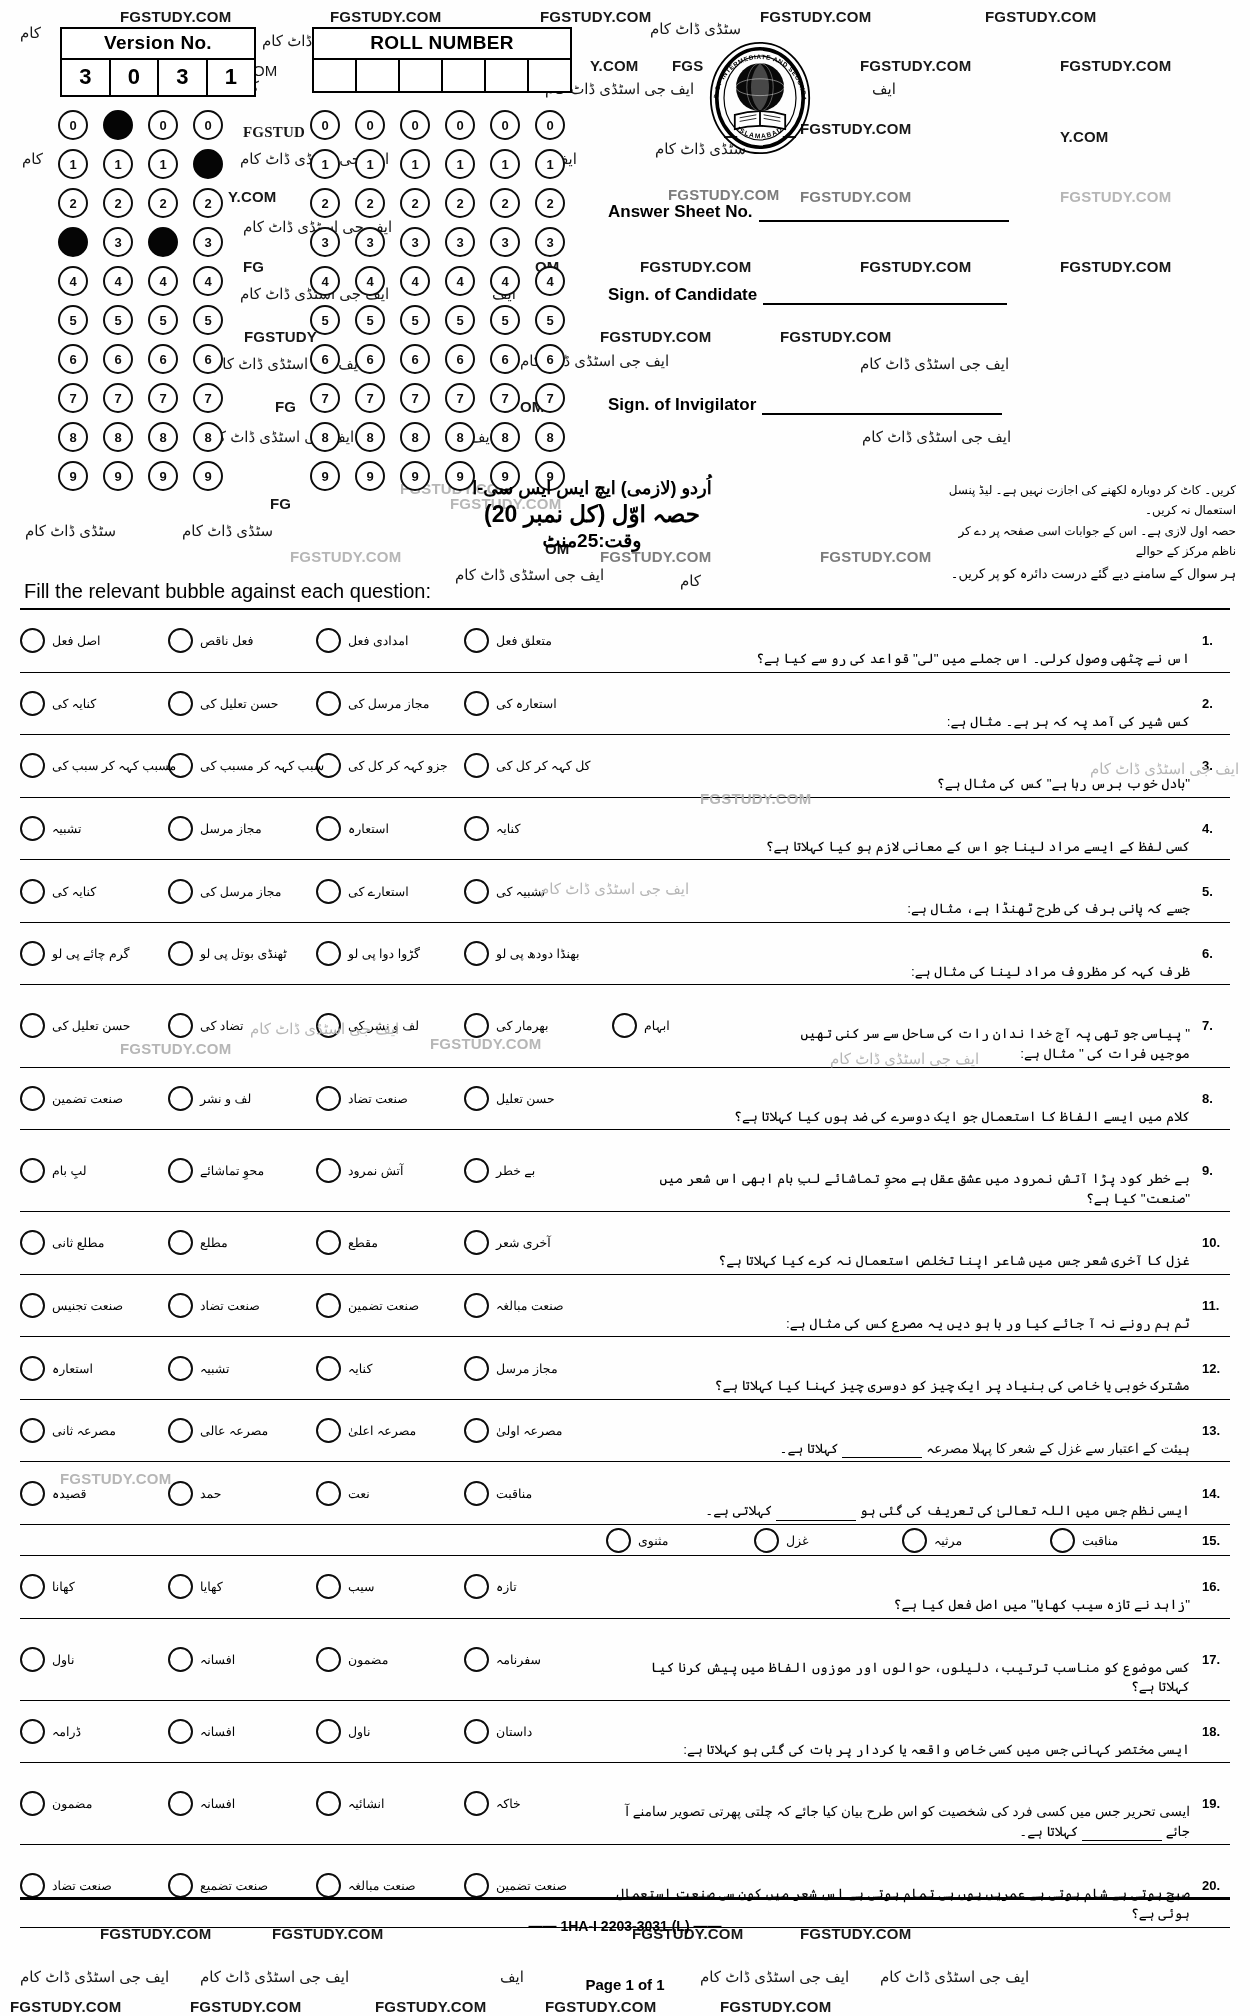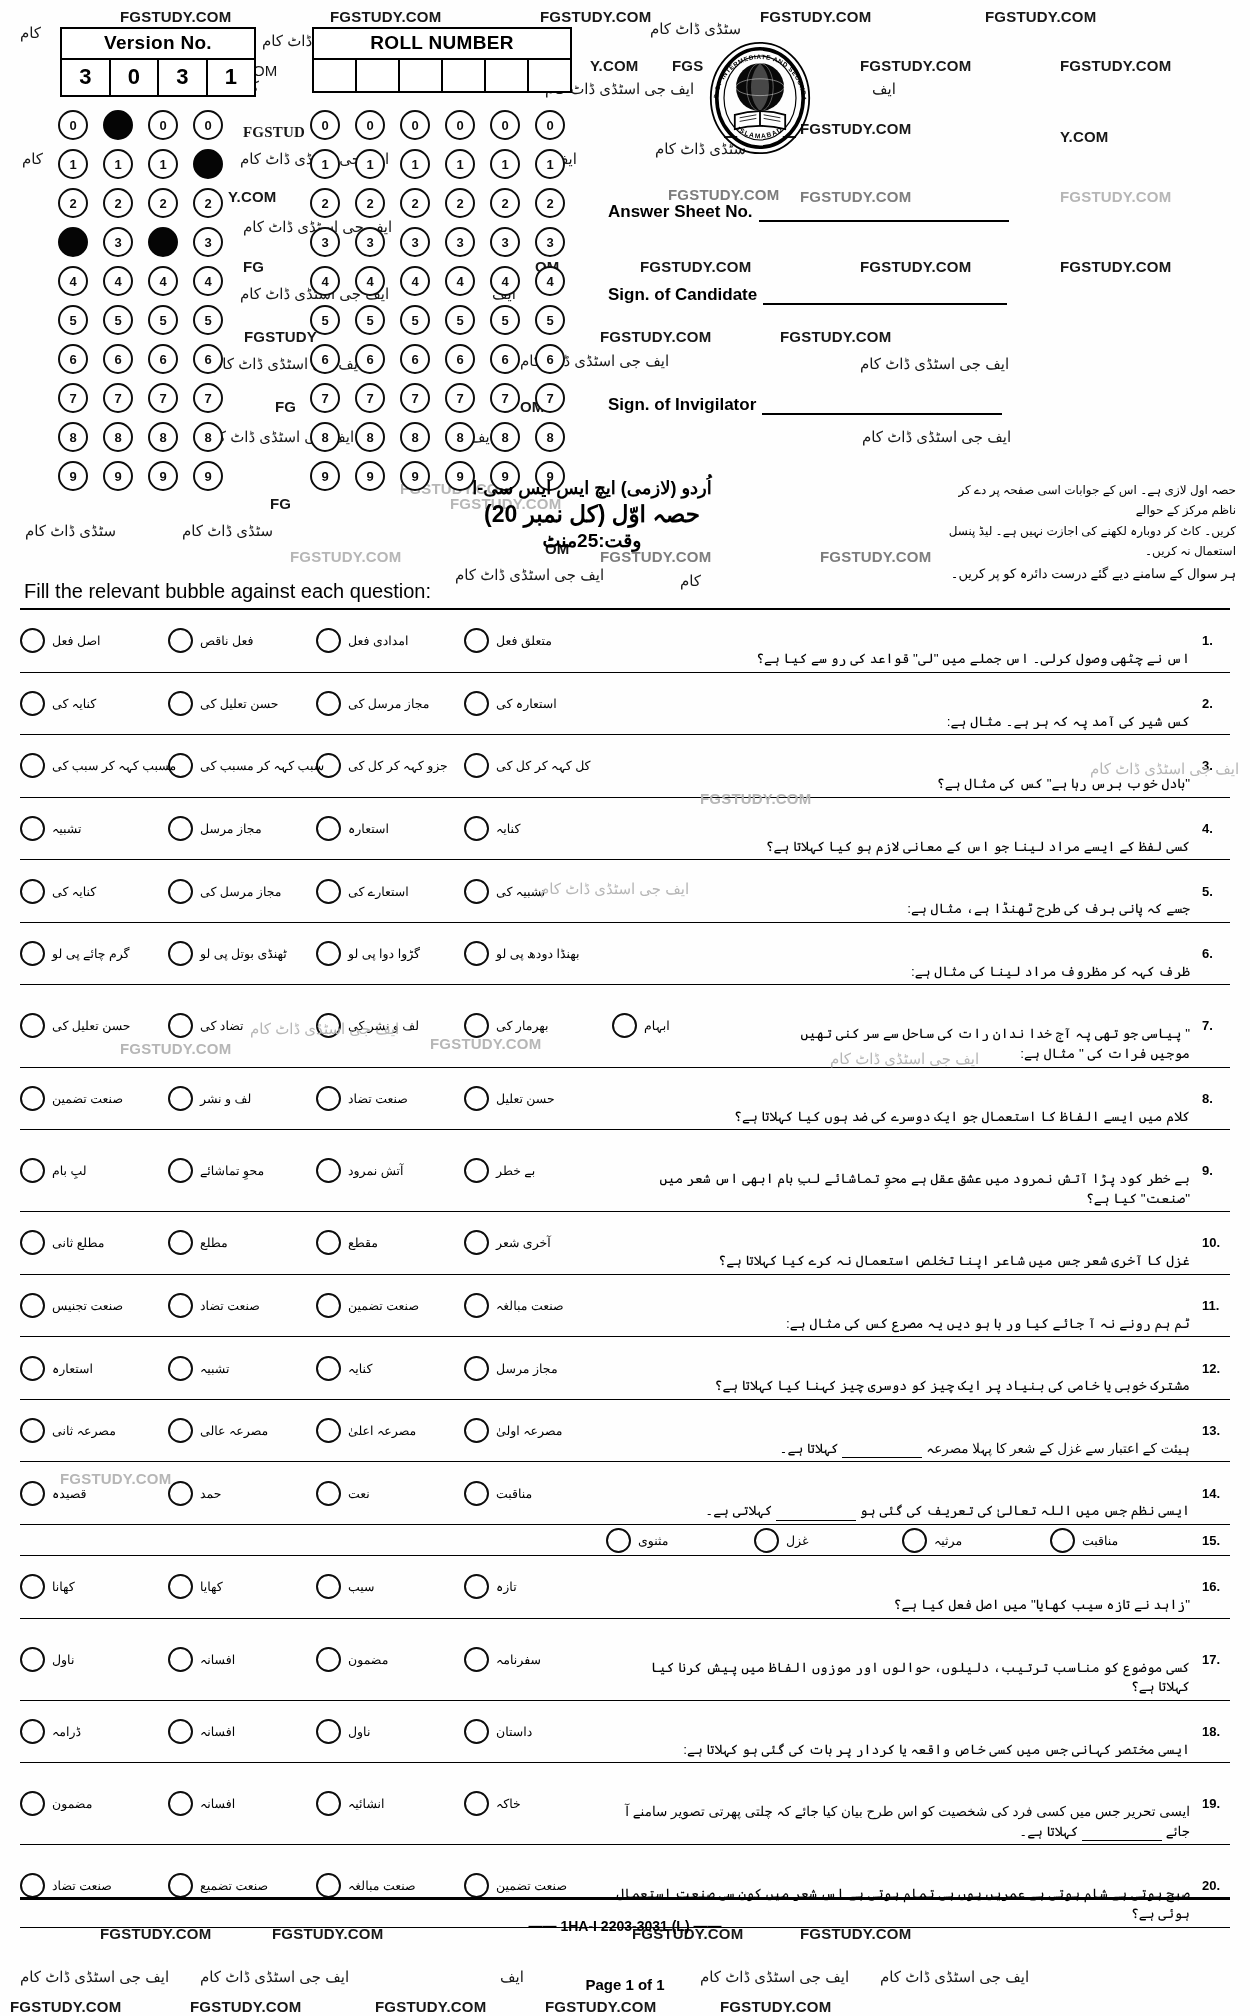--- a/index.html
+++ b/index.html
@@ -393,22 +393,22 @@
   </div>
 
 
   <div id="paper-title">
     <div class="t1">اُردو (لازمی) ایچ ایس ایس سی-ا</div>
     <div class="t2">حصہ اوّل (کل نمبر 20)</div>
     <div class="t3">وقت:25منٹ</div>
   </div>
 
   <div id="urdu-instructions">
+    <div>کریں۔ کاٹ کر دوبارہ لکھنے کی اجازت نہیں ہے۔ لیڈ پنسل استعمال نہ کریں۔</div>
     <div>حصہ اول لازی ہے۔ اس کے جوابات اسی صفحہ پر دے کر ناظم مرکز کے حوالے</div>
-    <div>کریں۔ کاٹ کر دوبارہ لکھنے کی اجازت نہیں ہے۔ لیڈ پنسل استعمال نہ کریں۔</div>
   </div>
   <div id="urdu-note">ہر سوال کے سامنے دیے گئے درست دائرہ کو پر کریں۔</div>
 
   <div id="fill-bubble-note">Fill the relevant bubble against each question:</div>
 
   <div id="questions">
       <div class="qrow">
         <div class="qnum">1.</div>
         <div class="qtext">اس نے چٹھی وصول کرلی۔ اس جملے میں "لی" قواعد کی رو سے کیا ہے؟</div>
         <div class="opts">

